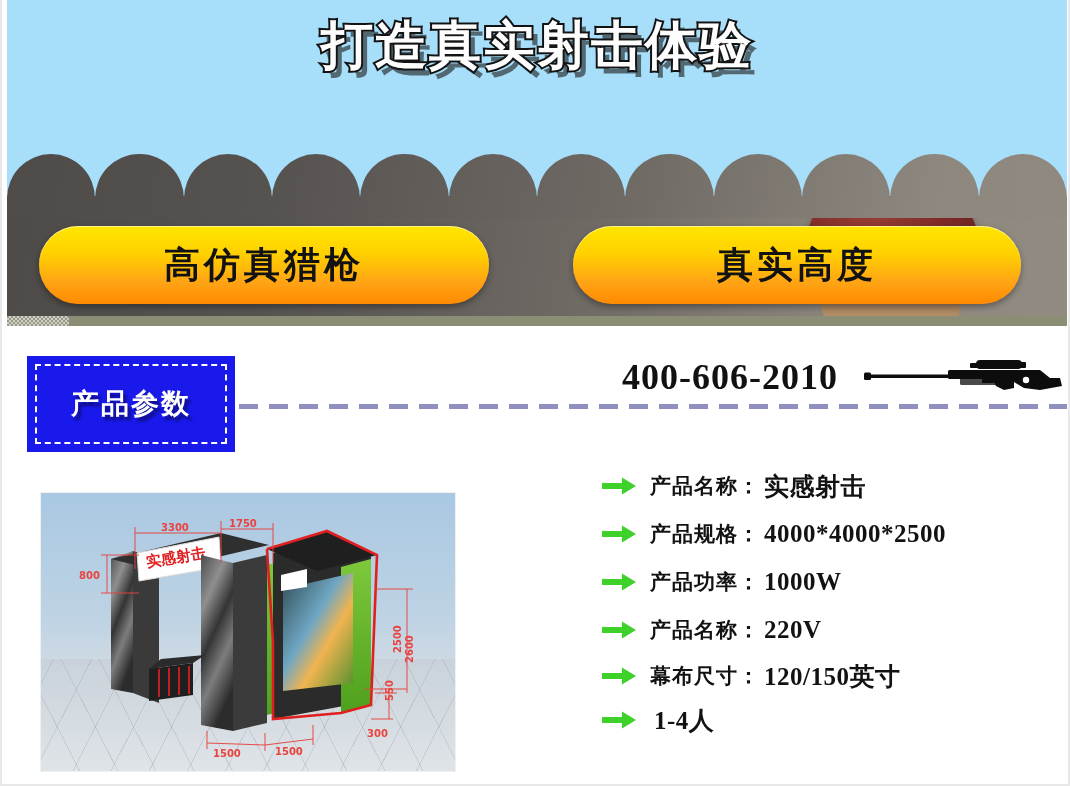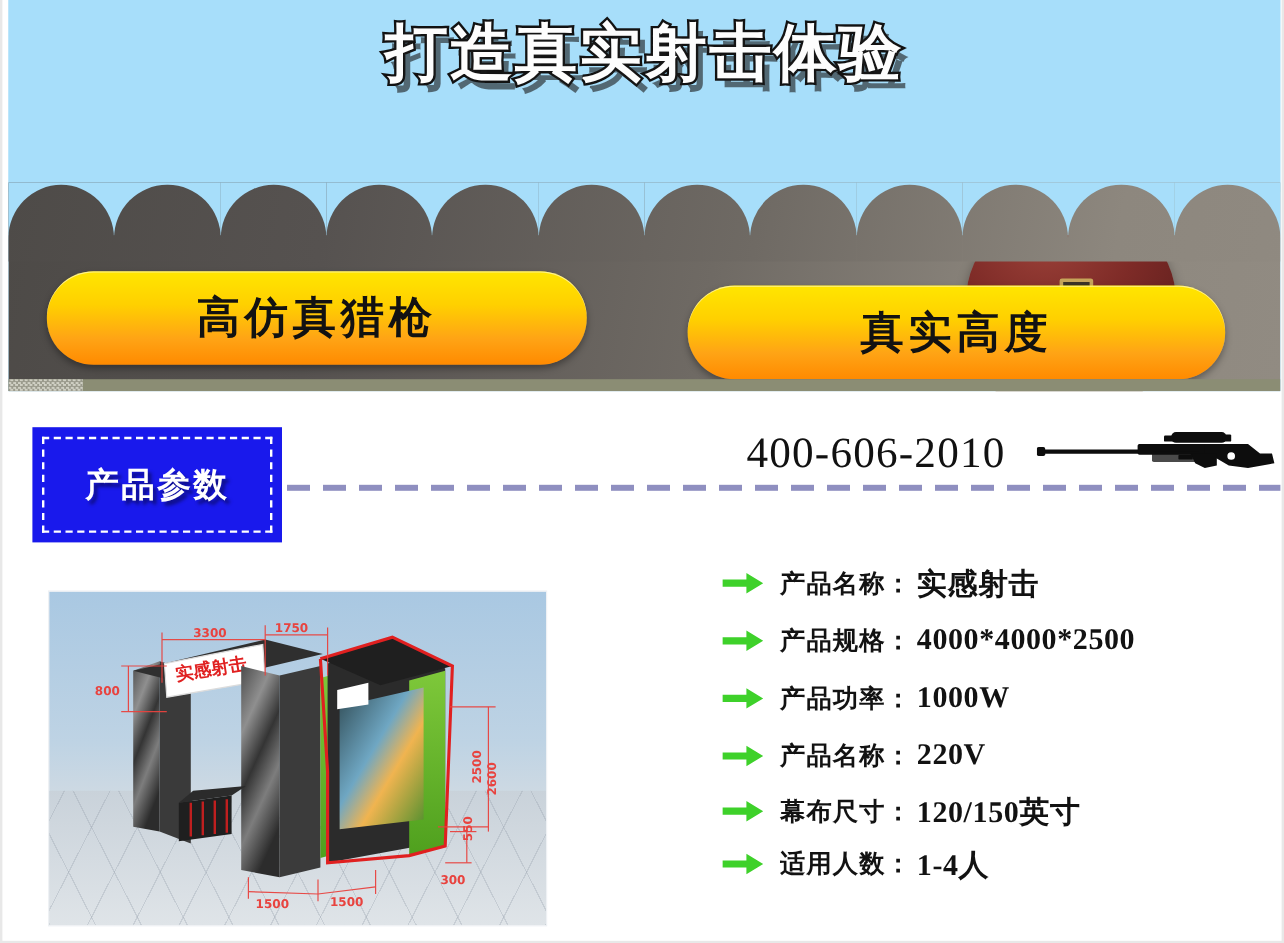--- a/index.html
+++ b/index.html
@@ -143,21 +143,21 @@
   }
   .pill-label {
     font-family: "DejaVu Sans", "Liberation Sans", sans-serif;
     font-size: 36px;
     font-weight: 700;
     letter-spacing: 4px;
     color: #121212;
     white-space: nowrap;
   }
   .pill-left  { left: 32px;  top: 226px; width: 450px; }
-  .pill-right { left: 566px; top: 238px; width: 448px; }
+  .pill-right { left: 566px; top: 226px; width: 448px; }
 
   .banner-foot {
     position: absolute;
     left: 0;
     bottom: 0;
     width: 100%;
     height: 10px;
     background: #8b8d74;
     z-index: 6;
   }
@@ -211,21 +211,21 @@
       rgba(255,255,255,0) 19px, rgba(255,255,255,0) 30px
     );
   }
 
   .phone {
     position: absolute;
     left: 620px;
     top: 356px;
     font-family: "Liberation Serif", "DejaVu Serif", serif;
     font-size: 36px;
-    font-weight: 400;
+    font-weight: 700;
     letter-spacing: 1px;
     color: #111111;
     white-space: nowrap;
   }
   .rifle-icon {
     position: absolute;
     left: 862px;
     top: 356px;
     width: 200px;
     height: 44px;
@@ -501,19 +501,18 @@
       <span class="spec-key">幕布尺寸：</span>
       <span class="spec-val">120/150英寸</span>
     </div>
 
     <div class="spec-row tight">
       <span class="arrow-icon">
         <svg viewBox="0 0 34 18" width="34" height="18" xmlns="http://www.w3.org/2000/svg">
           <path d="M0 6 H20 V0.5 L34 9 L20 17.5 V12 H0 Z" fill="#3ed12a"></path>
         </svg>
       </span>
-      <span class="spec-key">适用人数：</span>
       <span class="spec-val">1-4人</span>
     </div>
 
   </div>
 
 </div>
 
 </body></html>

